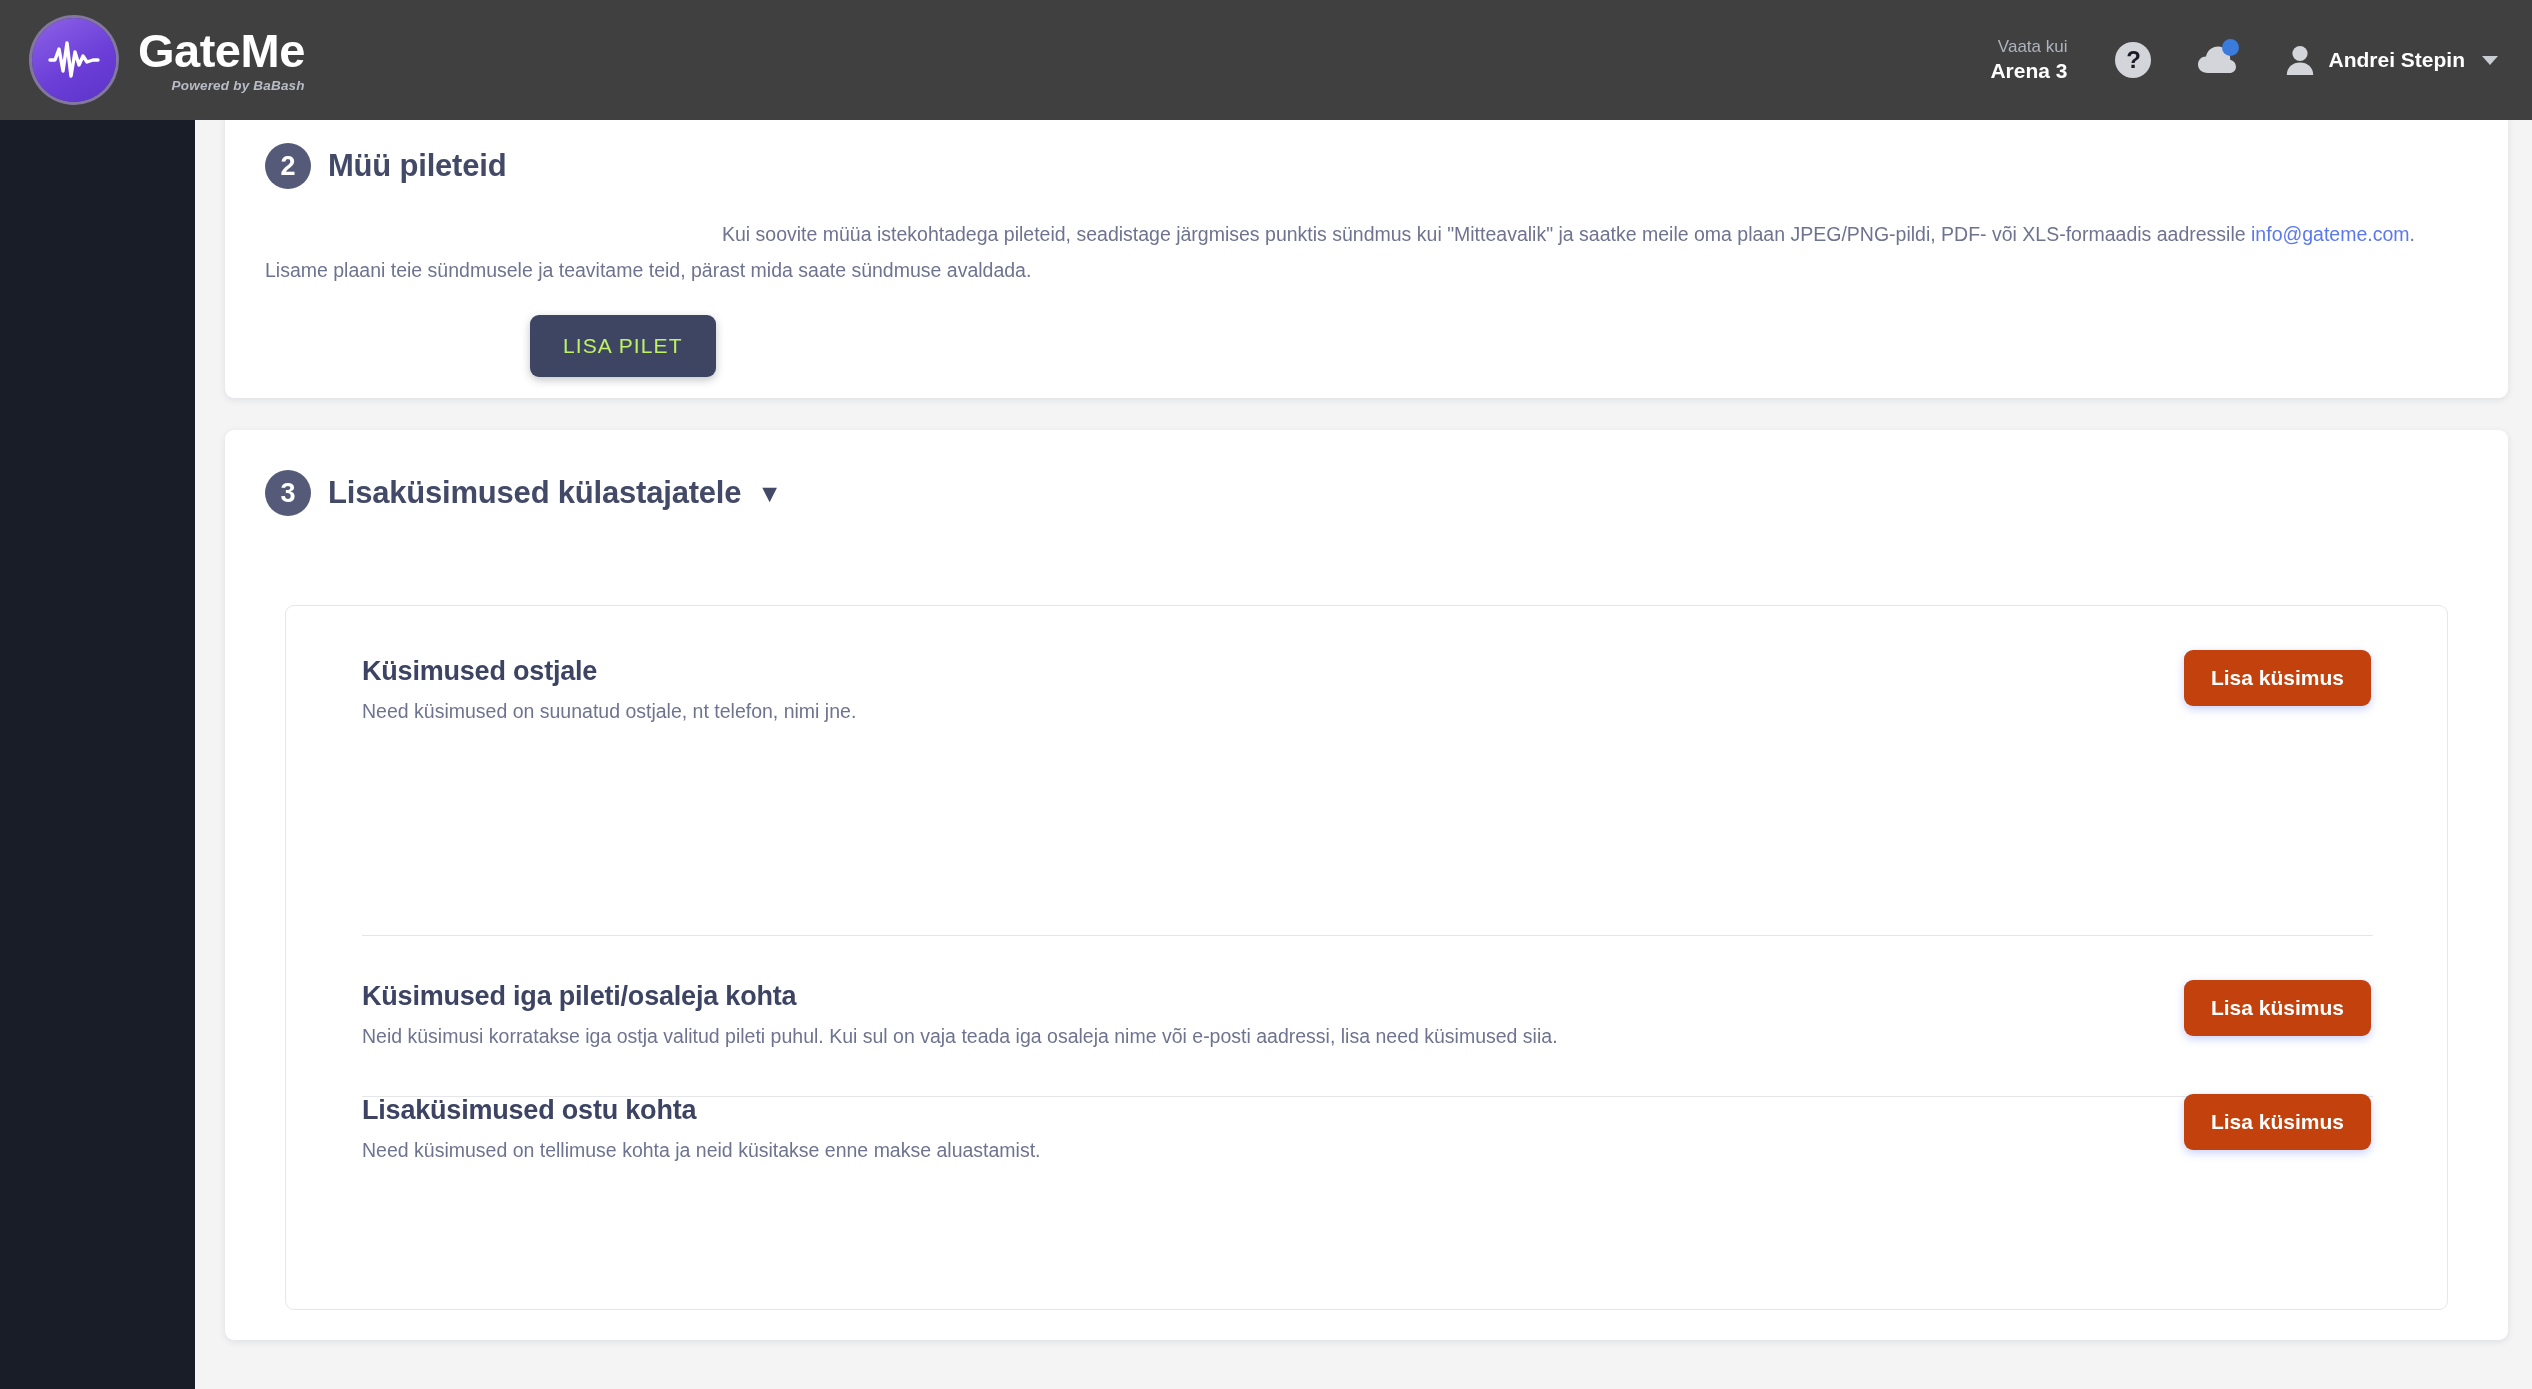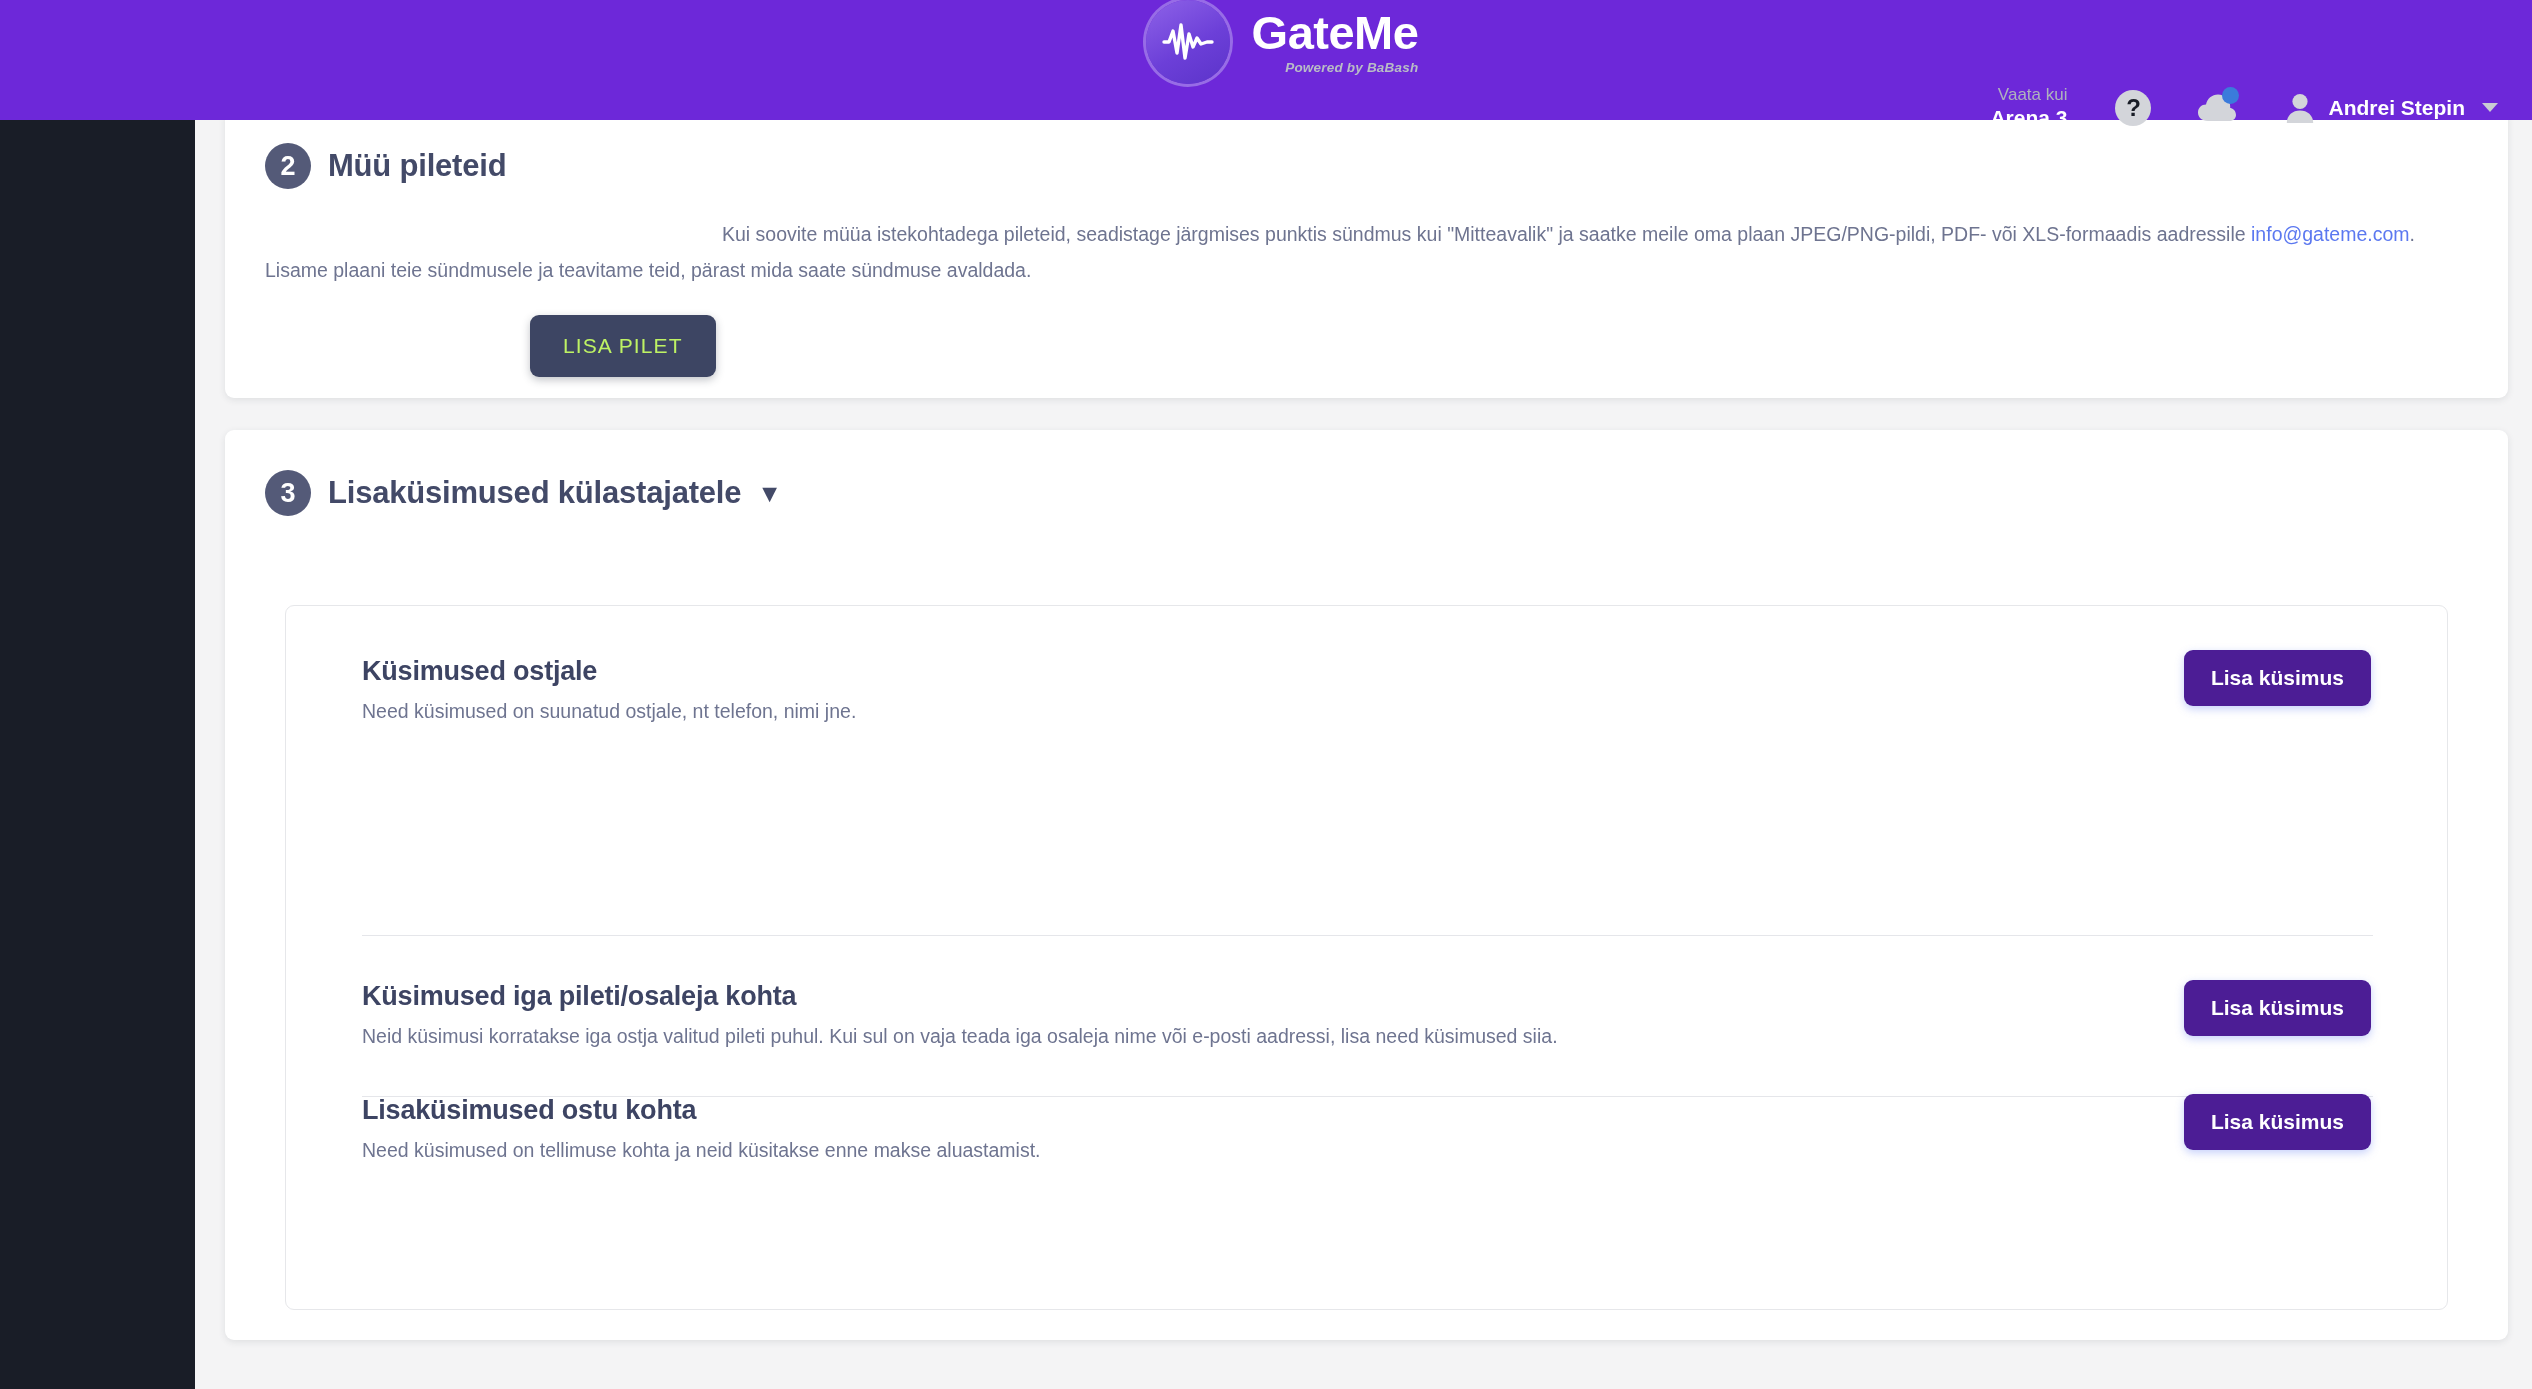--- a/index.html
+++ b/index.html
@@ -6,24 +6,23 @@
   html,body{
     width:2532px; height:1389px;
     background:#ffffff;
     font-family:"Liberation Sans", sans-serif;
     overflow:hidden;
   }
 
   
   .header{
     position:absolute; left:0; top:0; width:2532px; height:120px;
-    background:#6d28d9;
+    background:#404040;
     display:flex; align-items:center;
     z-index:20;
-    flex-direction:column;
   }
   .brand{ display:flex; align-items:center; margin-left:32px; }
   .brand-mark{
     width:84px; height:84px; border-radius:50%;
     background:linear-gradient(150deg,#8e63e8 0%,#6c3fd8 55%,#5b33c9 100%);
     box-shadow:0 0 0 3px rgba(186,164,240,.55);
     display:flex; align-items:center; justify-content:center;
   }
   .brand-text{ margin-left:22px; }
   .brand-name{
@@ -108,21 +107,21 @@
   
   .panel{
     position:absolute; left:285px; top:605px; width:2163px; height:705px;
     background:#ffffff; border:1px solid #e6e7ea; border-radius:9px;
   }
   .qblock{ position:absolute; left:76px; width:2011px; }
   .q-title{ font-size:27px; font-weight:700; color:#3d4463; letter-spacing:-.2px; }
   .q-desc{ font-size:19.5px; color:#6e7490; margin-top:13px; line-height:1.2; }
 
   .btn-blue{
-    position:absolute; background:#4c1d95; color:#ffffff;
+    position:absolute; background:#c2410c; color:#ffffff;
     font-size:21px; font-weight:700; border:none; border-radius:9px;
     padding:0 27px; height:56px; cursor:pointer;
     box-shadow:0 3px 8px rgba(91,120,240,.35);
     font-family:"Liberation Sans", sans-serif;
   }
 
   .qrow{
     position:absolute; left:0; width:2011px; height:103px;
     background:#191d27; border-radius:9px;
     display:flex; align-items:center; overflow:hidden;

